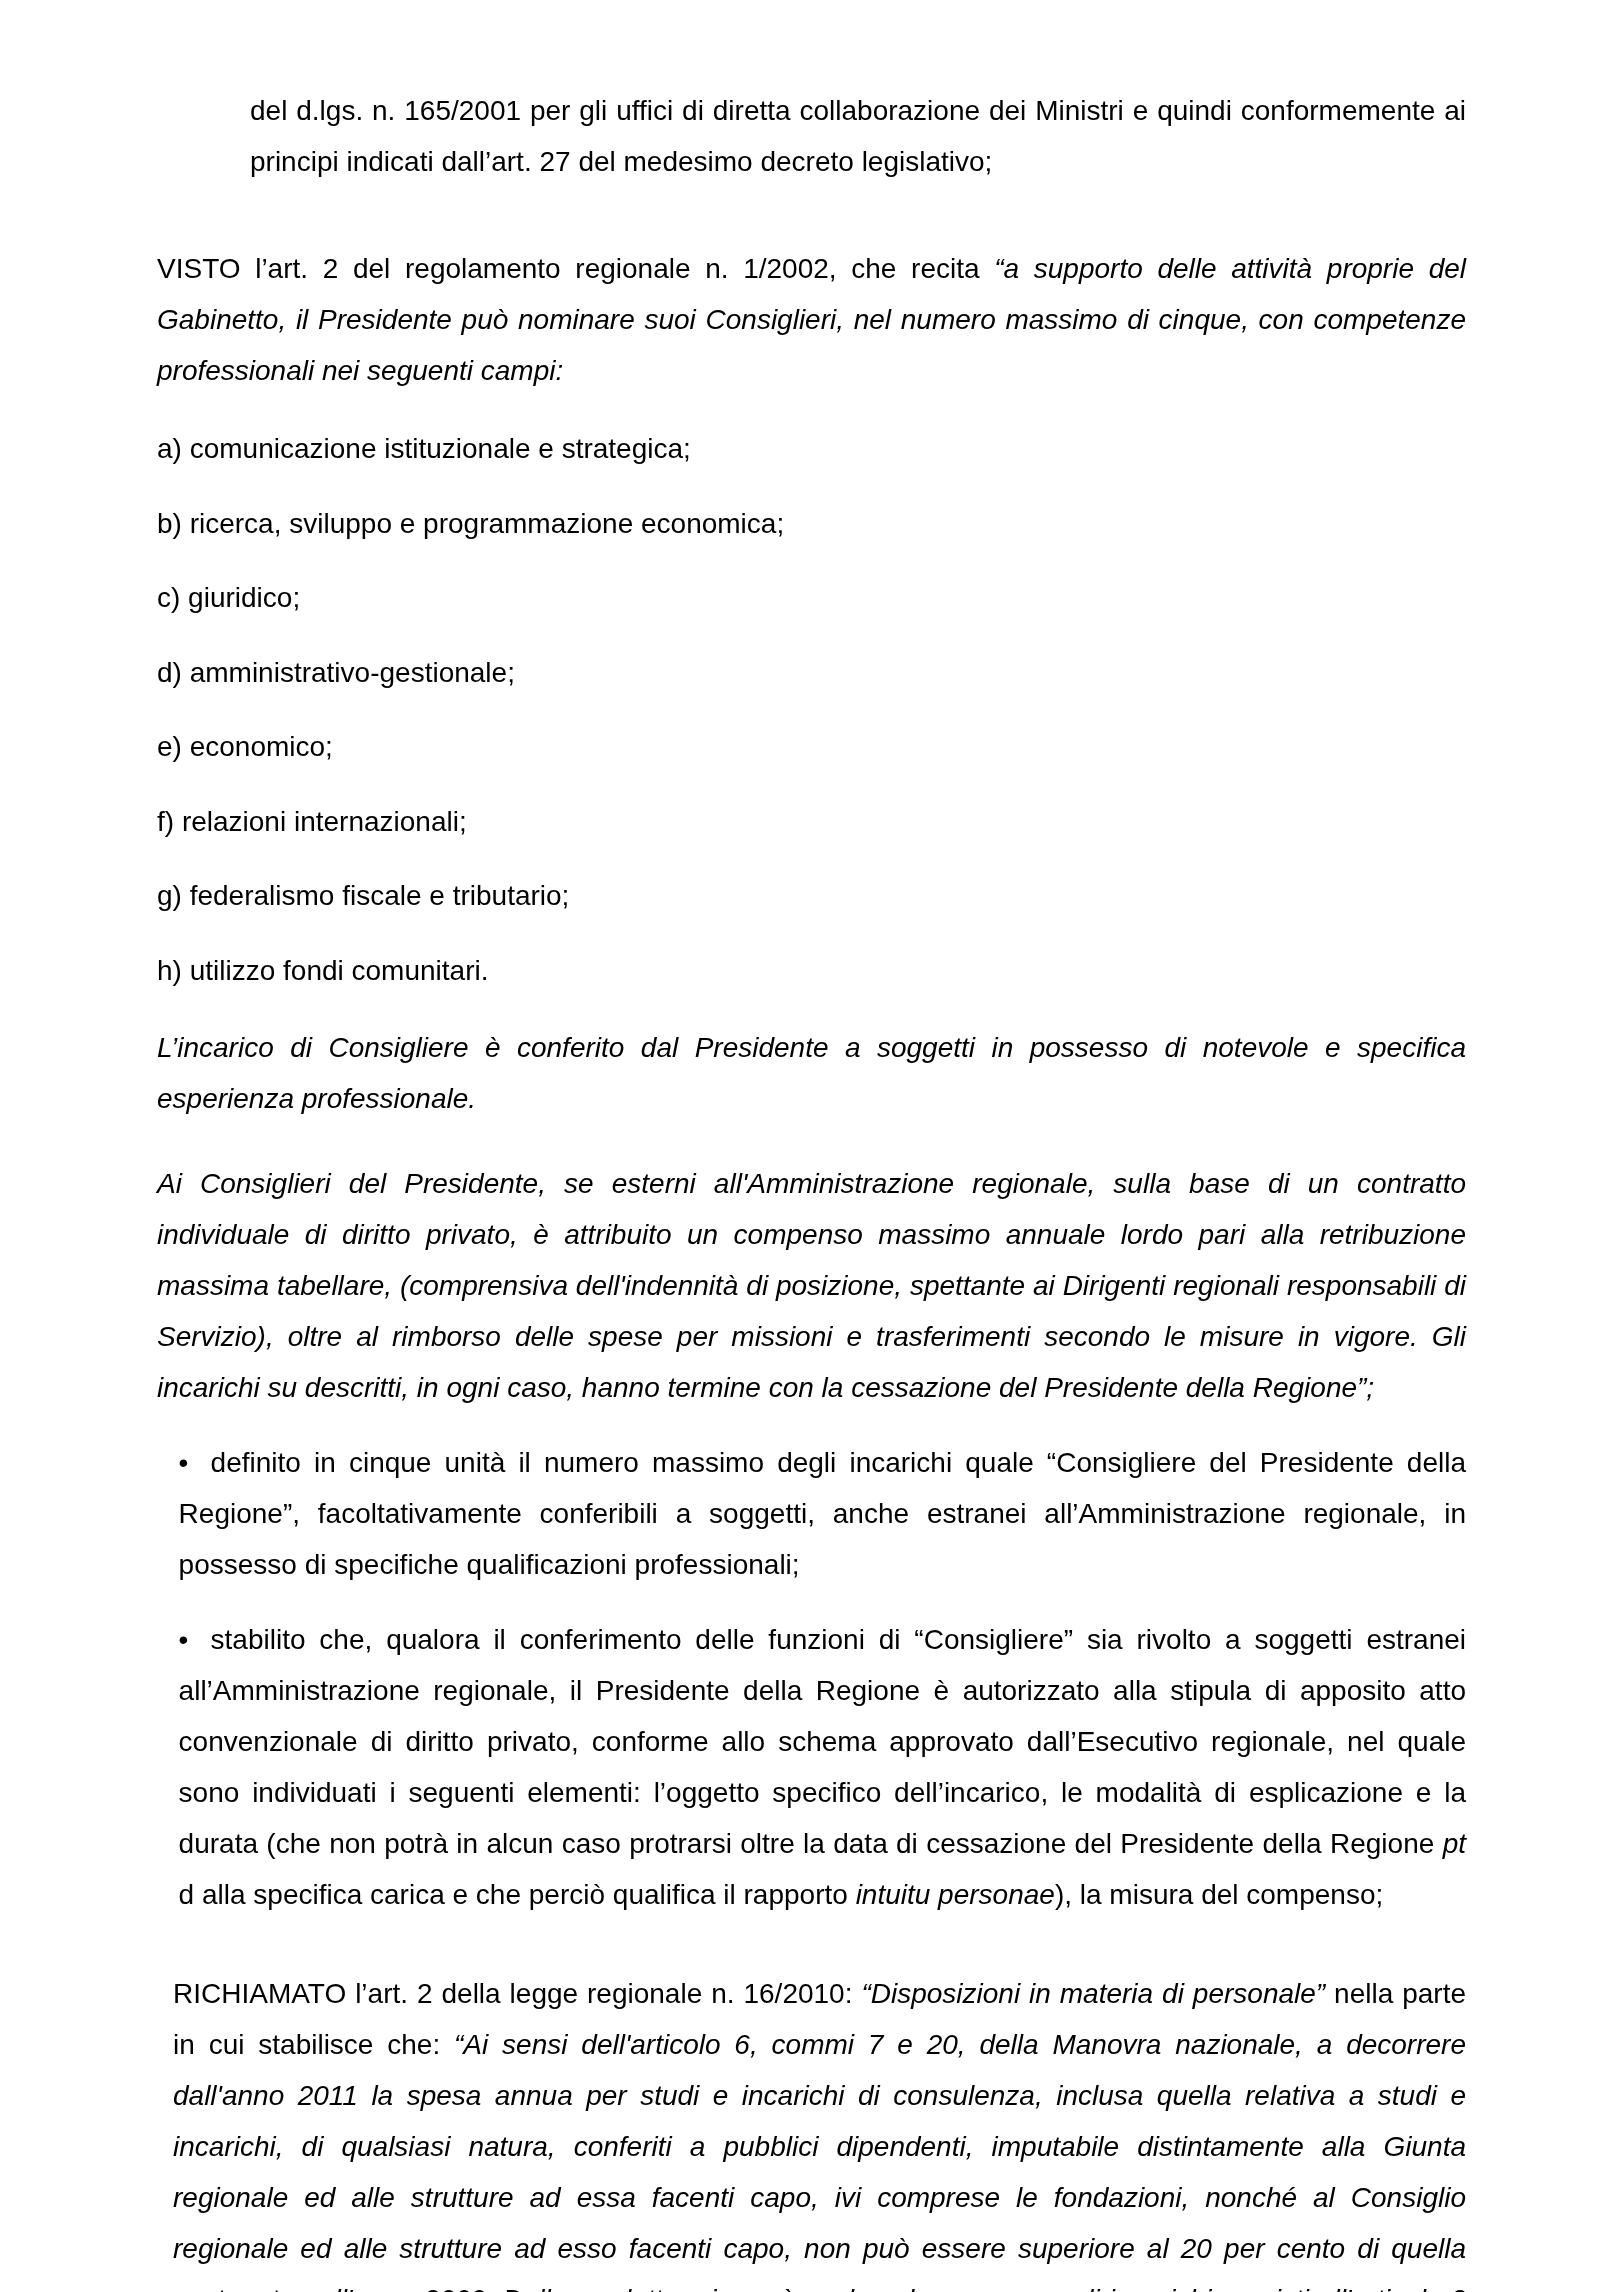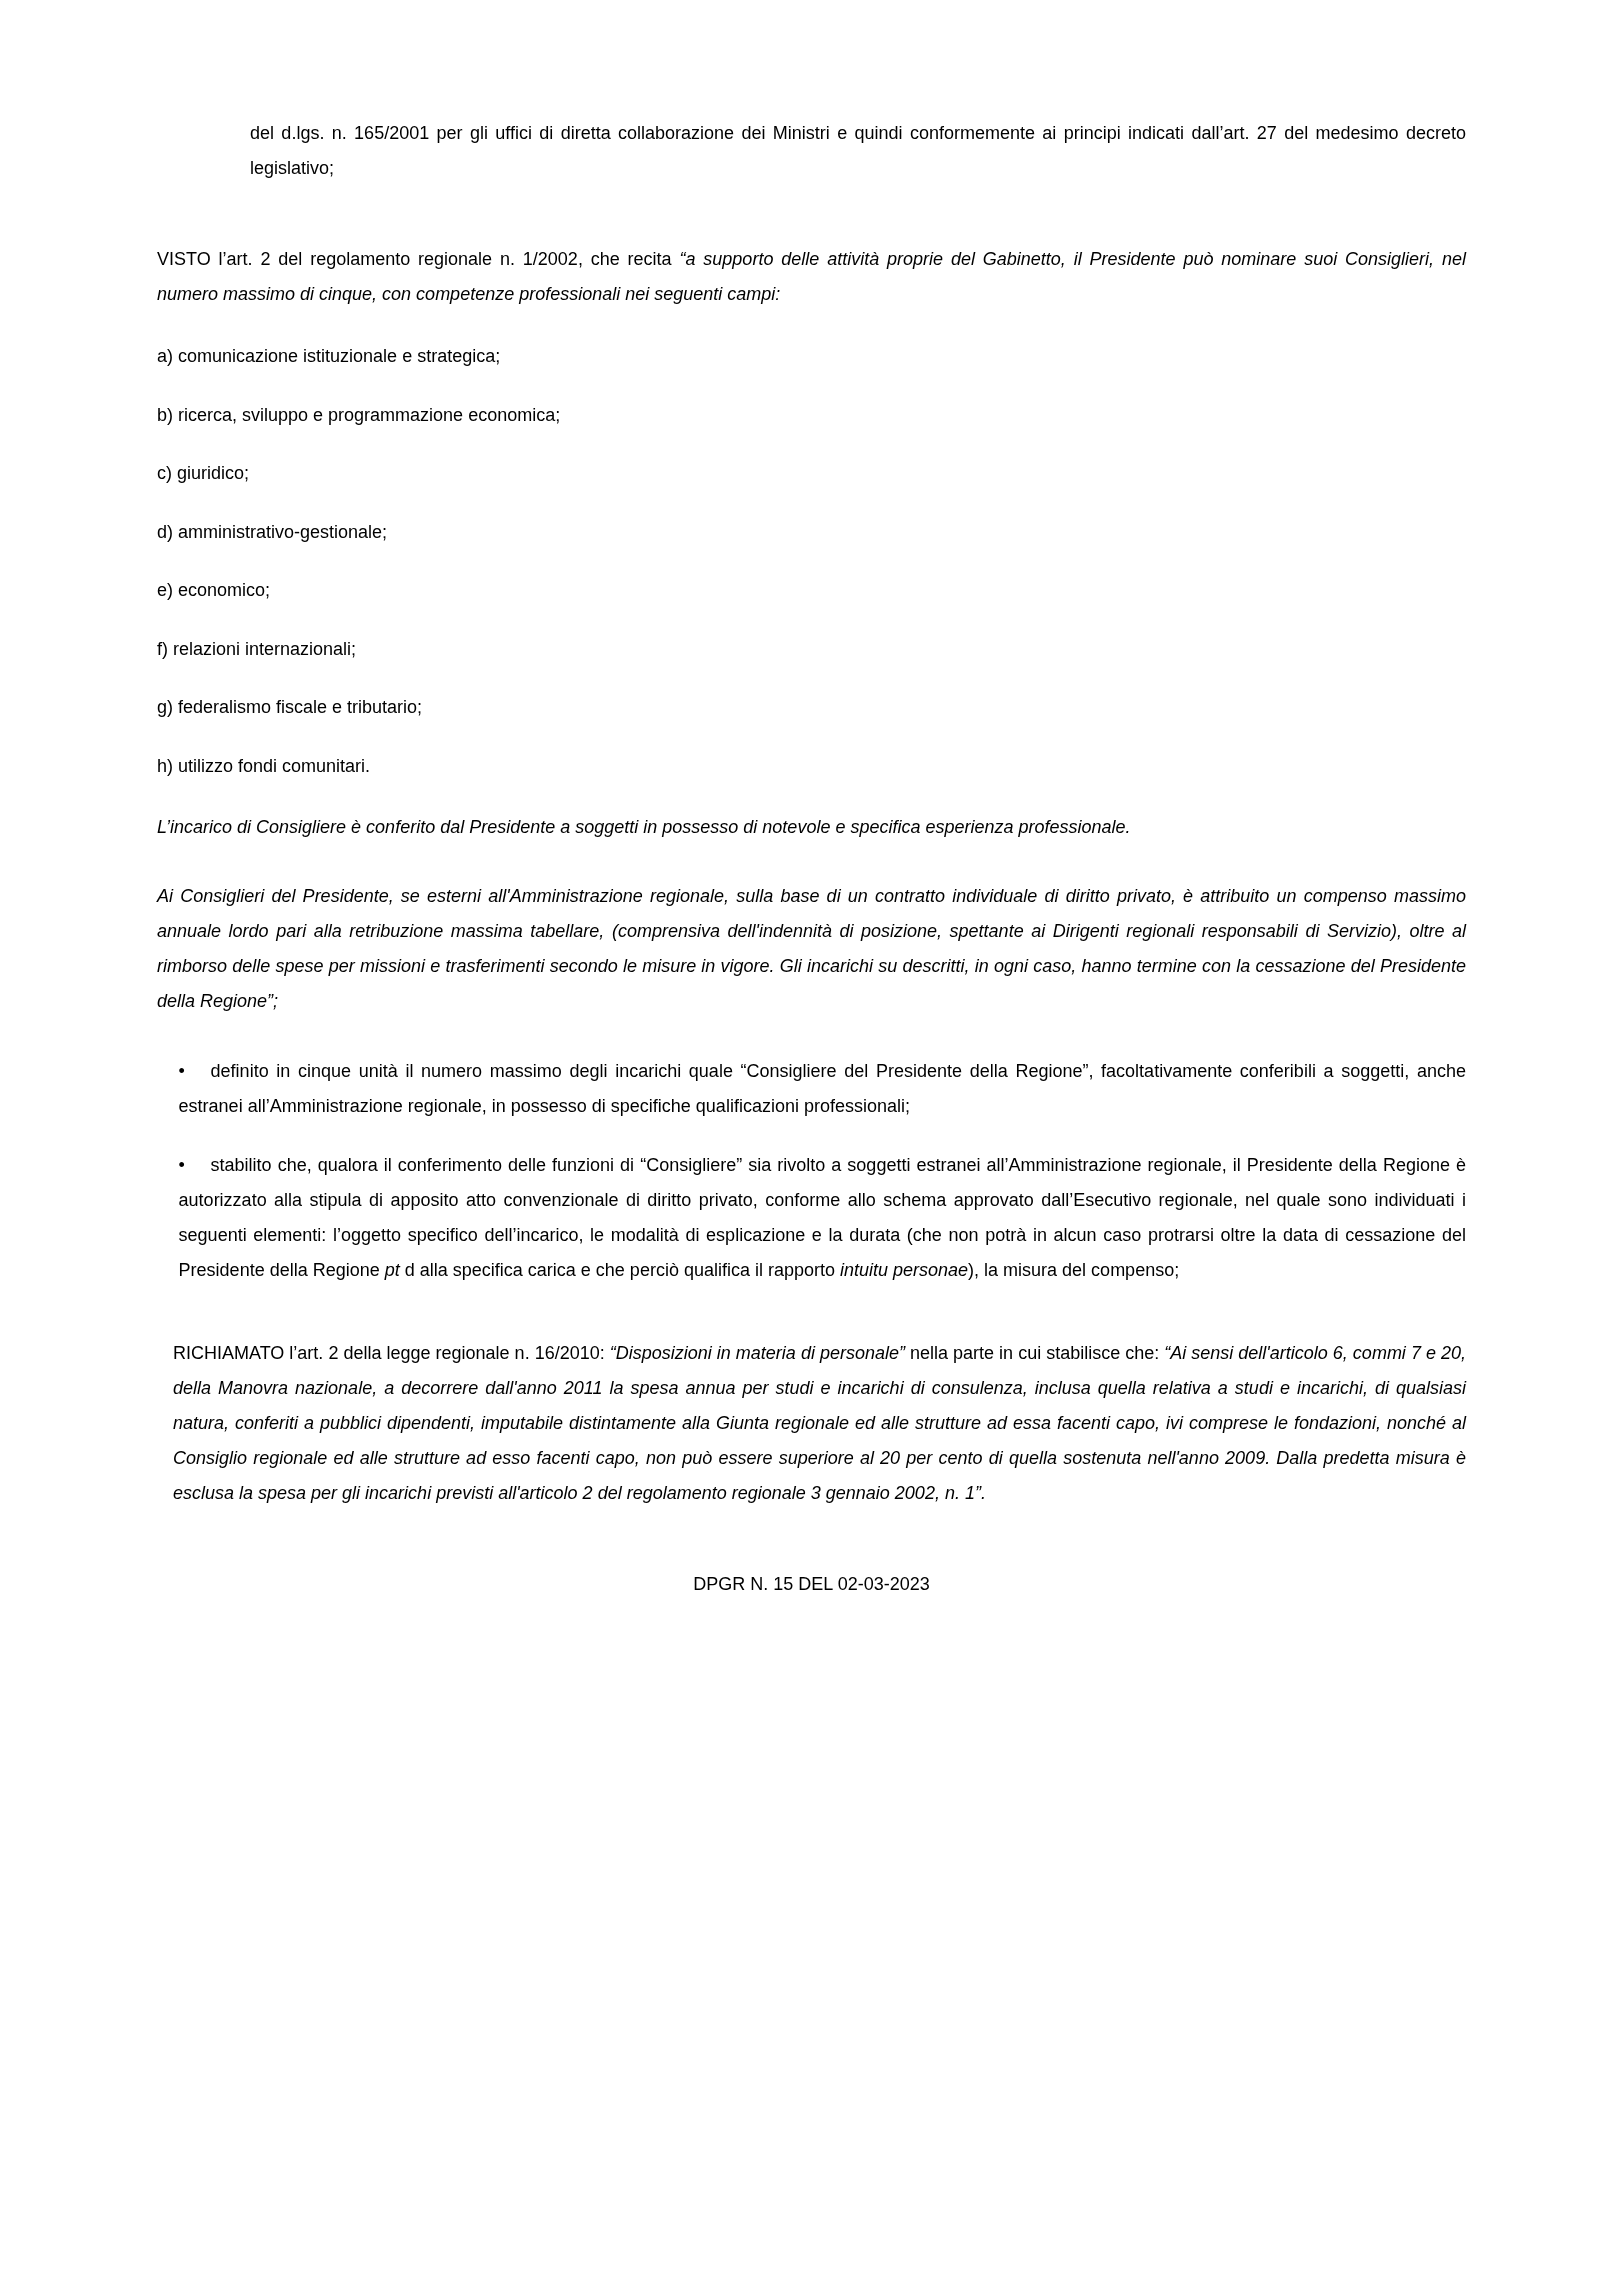--- a/index.html
+++ b/index.html
@@ -8,23 +8,23 @@
     background: #ffffff;
   }
   .page {
     position: relative;
     width: 1620px;
     height: 2293px;
     box-sizing: border-box;
     background: #ffffff;
     color: #000000;
     font-family: "Liberation Sans", sans-serif;
-    font-size: 18px;
-    line-height: 35px;
-    padding: 116px 154px 0 157px;
+    font-size: 28px;
+    line-height: 51px;
+    padding: 85px 154px 0 157px;
     overflow: hidden;
   }
   p {
     margin: 0;
     text-align: justify;
   }
   .indented {
     margin-left: 93px;
   }
   .it {
@@ -42,21 +42,21 @@
   }
   .bullet-glyph {
     display: inline-block;
     width: 32px;
     font-style: normal;
   }
   .m-visto       { margin-top: 56px; }
   .m-incarico    { margin-top: 26.5px; }
   .m-compenso    { margin-top: 34px; font-style: italic; }
   .m-considerato { margin-top: 73px; }
-  .m-bullet1     { margin-top: 35px; }
+  .m-bullet1     { margin-top: 24px; }
   .m-bullet2     { margin-top: 21.6px; }
   .m-bullet3     { margin-top: 23.5px; }
   .m-richiamato  { margin-top: 48px; margin-left: 16px; }
   .footer {
     margin-top: 56px;
     text-align: center;
   }
 </style>
 </head>
 <body>

